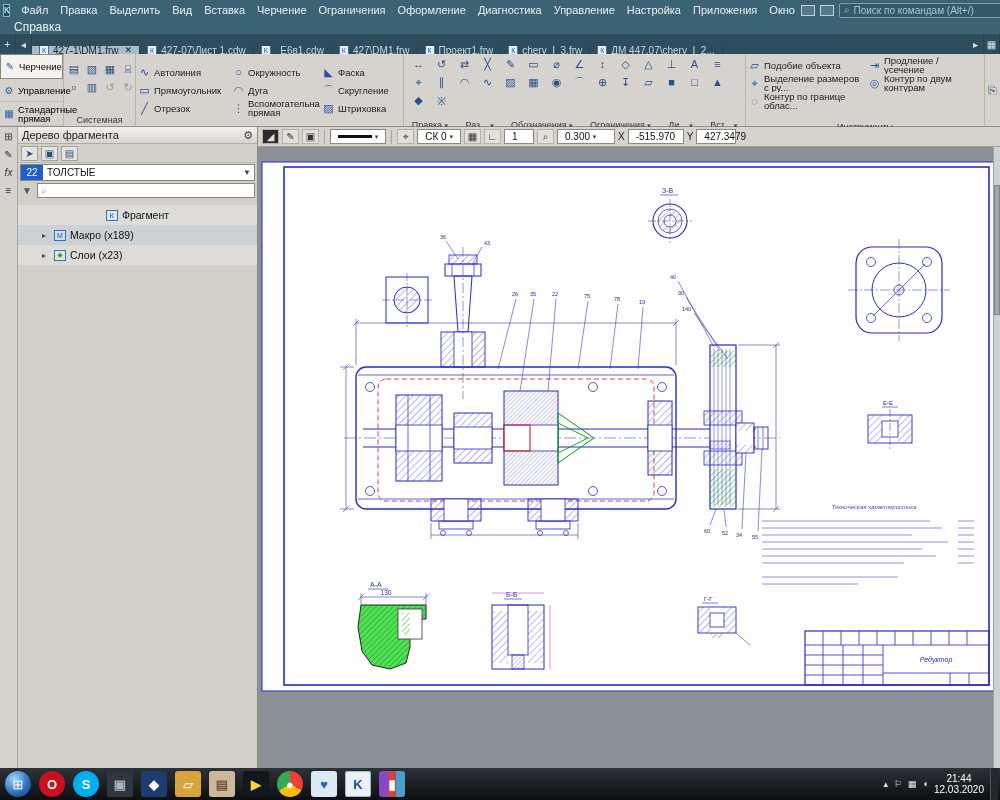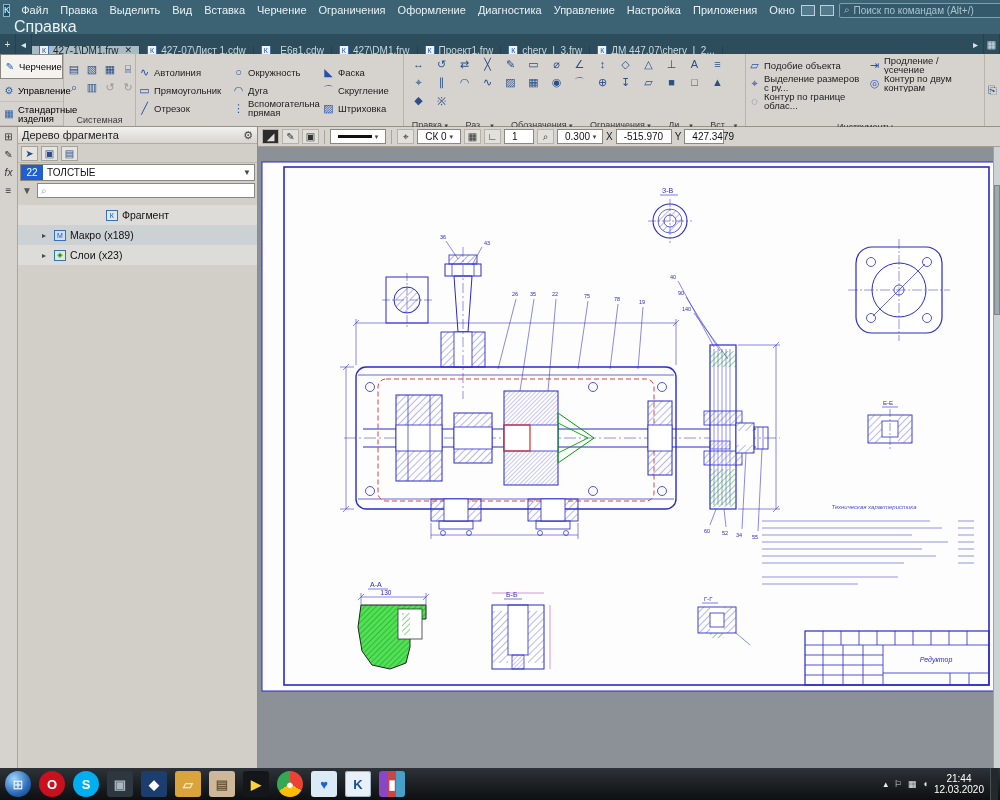--- a/index.html
+++ b/index.html
@@ -6,21 +6,21 @@
   html,body{width:1000px;height:800px;overflow:hidden;background:#000;}
   #app{width:1000px;height:800px;display:flex;flex-direction:column;position:relative;background:#d6d3ce;}
 
   
   .menubar{height:20px;background:#3c6374;display:flex;align-items:center;color:#e9f1f5;font-size:11px;flex:0 0 auto;}
   .appicon{width:13px;height:13px;background:#15506b;border:1px solid #8fb3c2;margin:0 5px 0 3px;color:#fff;font-size:9px;display:flex;align-items:center;justify-content:center;}
   .mi{padding:3px 6px;white-space:nowrap;cursor:default;}
   .mb-right{margin-left:auto;display:flex;align-items:center;gap:5px;padding-right:5px;}
   .lt-icon{width:14px;height:11px;border:1px solid #bcd2dc;background:#54798a;}
   .searchbox{width:205px;height:15px;background:#33596a;border:1px solid #7d9fae;border-radius:2px;color:#a9c4d0;font-size:10px;display:flex;align-items:center;gap:4px;padding:0 4px;overflow:hidden;white-space:nowrap;}
-  .menubar2{height:14px;background:#3c6374;color:#e9f1f5;font-size:16px;display:flex;align-items:center;padding-left:8px;flex:0 0 auto;}
+  .menubar2{height:14px;background:#3c6374;color:#e9f1f5;font-size:12px;display:flex;align-items:center;padding-left:8px;flex:0 0 auto;}
 
   
   .tabbar{height:20px;background:#2e4d5c;display:flex;align-items:stretch;color:#c6d8e1;font-size:10px;flex:0 0 auto;}
   .tbtn{width:16px;display:flex;align-items:center;justify-content:center;color:#d8e6ec;border-right:1px solid #254150;}
   .tab{display:flex;align-items:center;gap:4px;padding:0 7px;border-right:1px solid #254150;white-space:nowrap;max-width:150px;overflow:hidden;margin-top:12px;}
   .tab.active{background:#a9bcc6;color:#15232b;}
   .tabicon{width:10px;height:11px;background:#eef3f6;border:1px solid #3a70b8;font-size:7px;color:#2255aa;display:flex;align-items:center;justify-content:center;flex:0 0 auto;}
   .tabx{font-size:9px;margin-left:2px;}
 
   
@@ -166,21 +166,21 @@
       <div class="mode active">
           <span class="mico">✎</span>
           <span>Черчение</span>
         </div>
       <div class="mode">
           <span class="mico">⚙</span>
           <span>Управление</span>
         </div>
       <div class="mode">
           <span class="mico">▦</span>
-          <span>Стандартные изделия</span>
+          <span>Стандартные прямая</span>
         </div>
     </div>
 
     <div class="rgroup" style="width:72px">
       <div class="rbody">
           <div class="sysgrid">
         <span class="sico">▤</span>
         <span class="sico">▧</span>
         <span class="sico">▦</span>
         <span class="sico">⌸</span>
@@ -370,21 +370,21 @@
         <span class="pfield"><span class="linesample"></span>&nbsp;<span class="caret">▾</span></span>
         <span class="sep"></span>
         <span class="pico">⌖</span>
         <span class="pfield"><span>СК 0</span>&nbsp;<span class="caret">▾</span></span>
         <span class="pico">▦</span>
         <span class="pico">∟</span>
         <span class="pfield" style="width:30px">
             <span>1</span>
           </span>
         <span class="pico">⌕</span>
-        <span class="pfield" style="width:46px"><span>0.300</span>&nbsp;<span class="caret">▾</span></span>
+        <span class="pfield" style="width:58px"><span>0.300</span>&nbsp;<span class="caret">▾</span></span>
         <span>X</span>
         <span class="pfield" style="width:56px">
             <span>-515.970</span>
           </span>
         <span>Y</span>
         <span class="pfield" style="width:40px">
             <span>427.3479</span>
           </span>
       </div>
 

